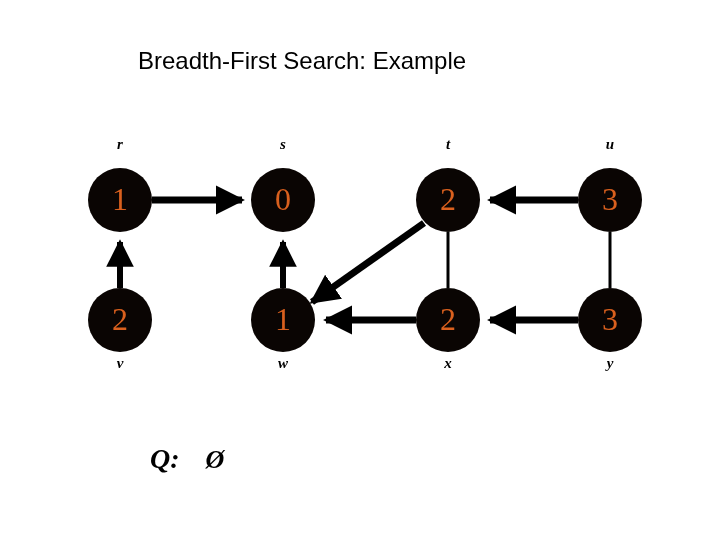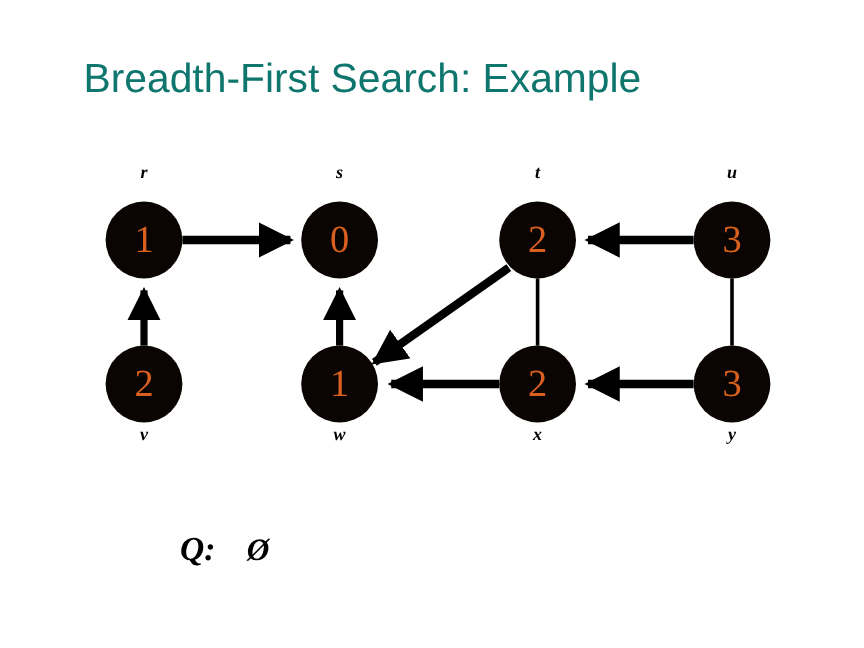--- a/index.html
+++ b/index.html
@@ -15,23 +15,23 @@
     overflow: hidden;
     font-family: "Liberation Sans", sans-serif;
   }
   #slide-title {
     position: absolute;
     left: 0;
     top: 47px;
     width: 604px;
     text-align: center;
     font-family: "Liberation Sans", sans-serif;
-    font-size: 34px;
+    font-size: 24px;
     font-weight: 400;
-    color: #0f766e;
+    color: #000000;
     letter-spacing: 0px;
     white-space: nowrap;
   }
   #graph-canvas {
     position: absolute;
     left: 0;
     top: 0;
     width: 720px;
     height: 540px;
   }

